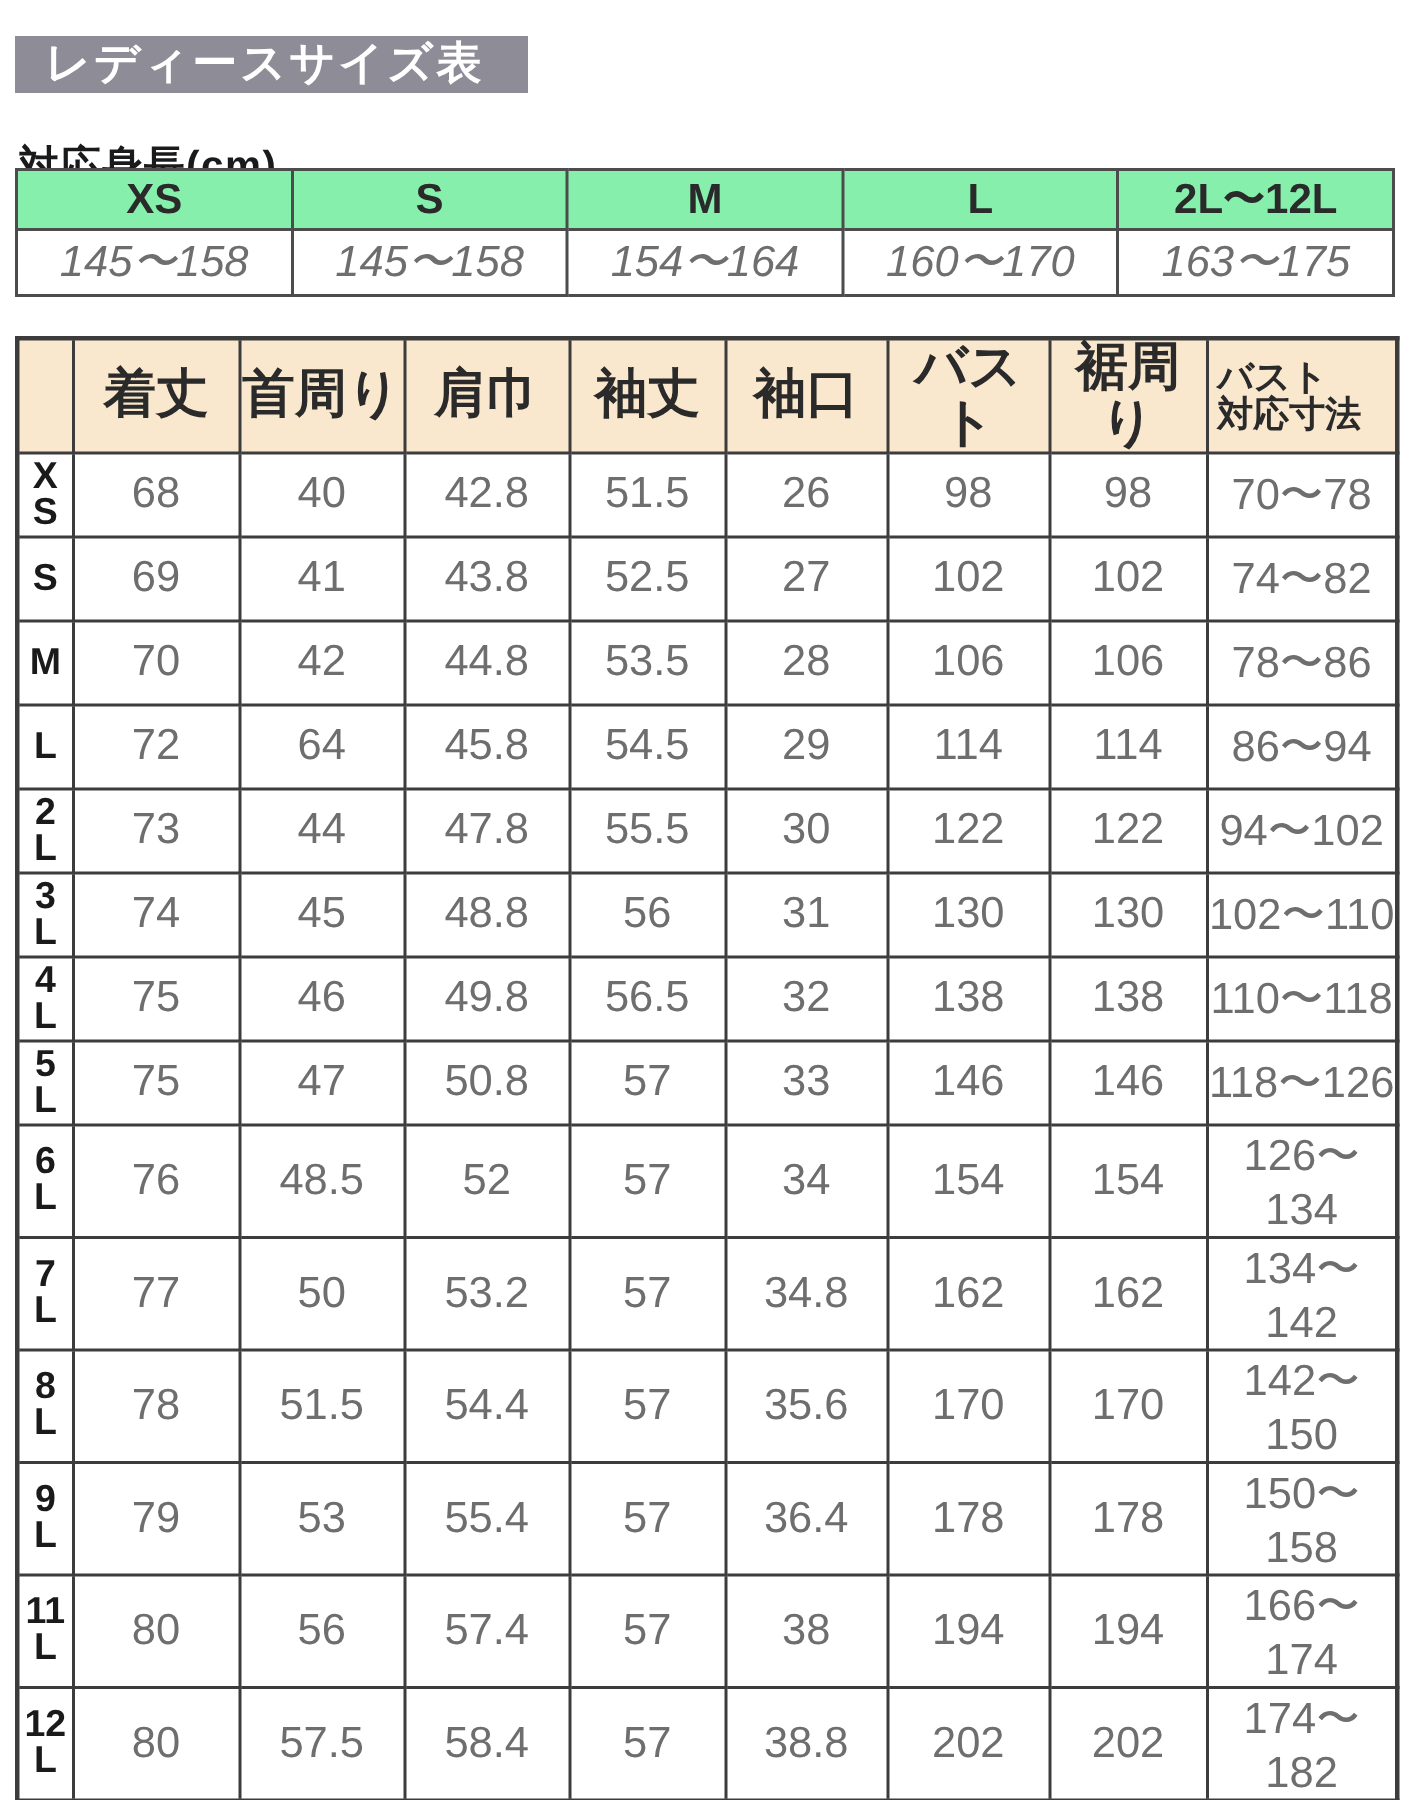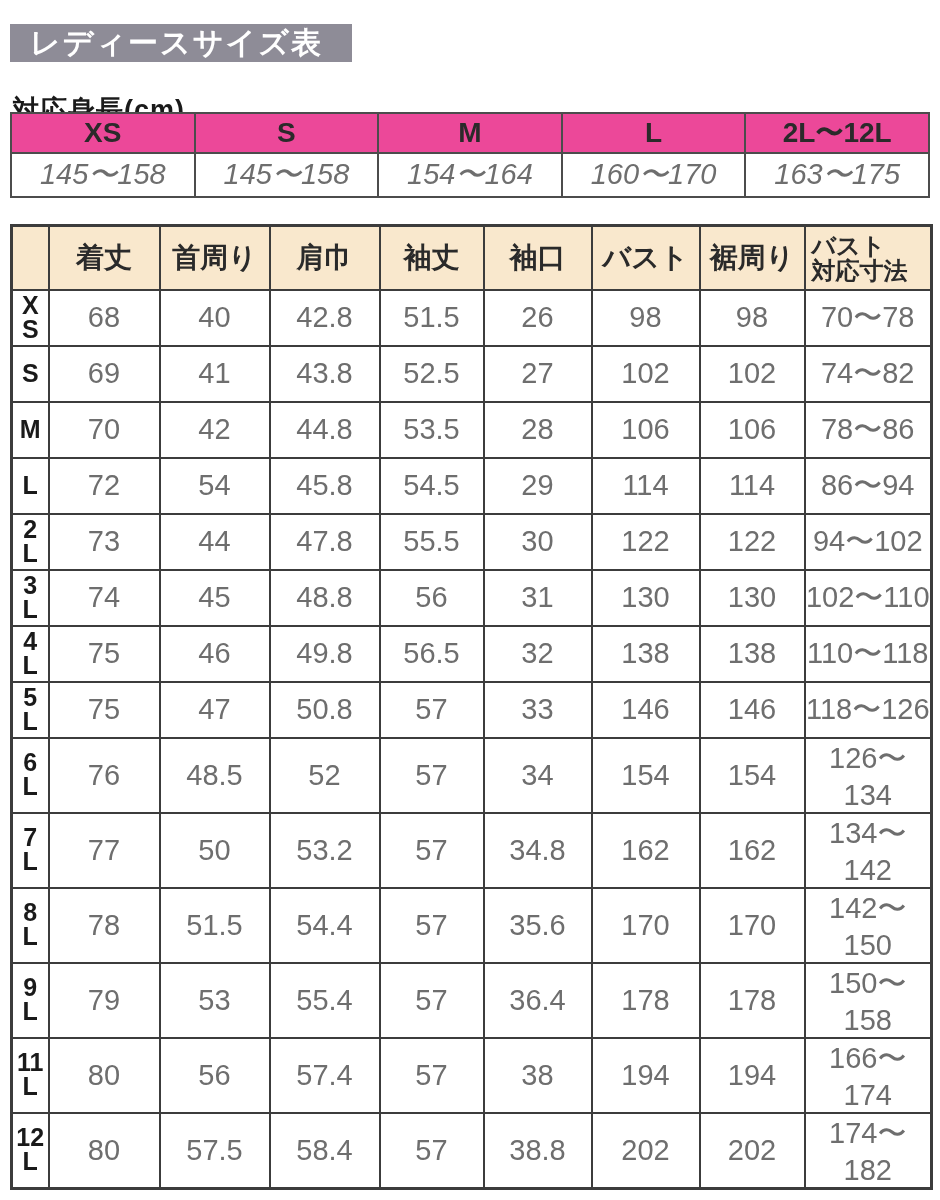--- a/index.html
+++ b/index.html
@@ -37,21 +37,21 @@
   .height-table {
     position: absolute; left: 10px; top: 112px;
     width: 920px;
     border: 2px solid #4c4c4c;
   }
   .height-table th, .height-table td {
     border: 2px solid #4c4c4c;
     text-align: center; vertical-align: middle;
   }
   .height-table th {
-    background: #ec4899;
+    background: #86efac;
     height: 33px;
     font-size: 28px; font-weight: bold; color: #2a2a2a;
   }
   .height-table td {
     background: #ffffff;
     height: 44px;
     font-size: 29px; color: #6e6e6e; font-style: italic;
   }
 
   
@@ -60,21 +60,21 @@
     width: 920px;
     border: 3px solid #3c3c3c;
   }
   .size-table th, .size-table td {
     border: 2px solid #3c3c3c;
     text-align: center; vertical-align: middle;
   }
   .size-table thead th {
     background: #f9e8cd;
     height: 64px;
-    font-size: 28px; font-weight: bold; color: #2a2a2a;
+    font-size: 35px; font-weight: bold; color: #2a2a2a;
     white-space: pre-line; line-height: 1.05;
   }
   .size-table thead th.col-bust-range {
     font-size: 24px; text-align: left; padding-left: 6px;
   }
   .size-table tbody th {
     background: #ffffff;
     font-size: 25px; font-weight: bold; color: #1a1a1a;
     white-space: pre-line; line-height: 0.95;
   }
@@ -171,21 +171,21 @@
           <td>44.8</td>
           <td>53.5</td>
           <td>28</td>
           <td>106</td>
           <td>106</td>
           <td>78〜86</td>
         </tr>
         <tr>
           <th>L</th>
           <td>72</td>
-          <td>54</td>
+          <td>64</td>
           <td>45.8</td>
           <td>54.5</td>
           <td>29</td>
           <td>114</td>
           <td>114</td>
           <td>86〜94</td>
         </tr>
         <tr>
           <th>2
 L</th>

